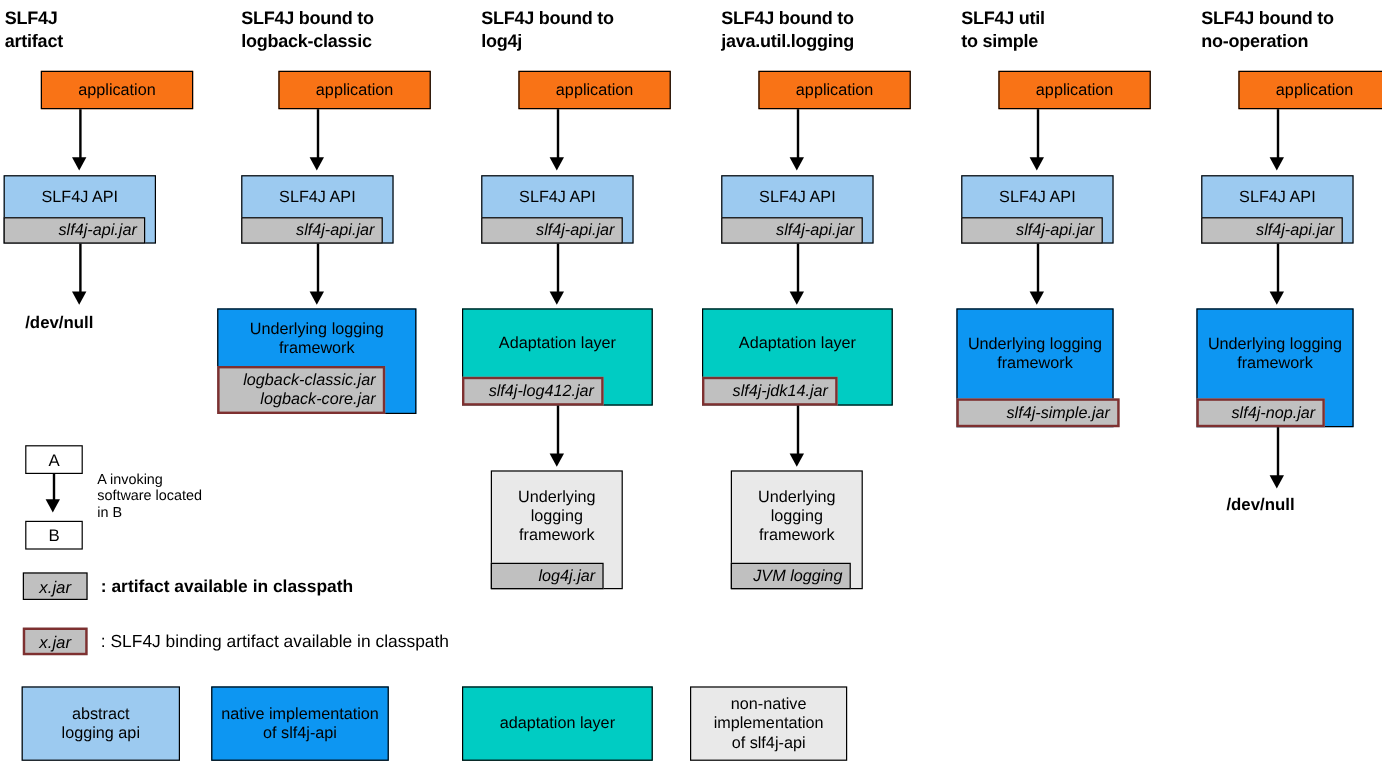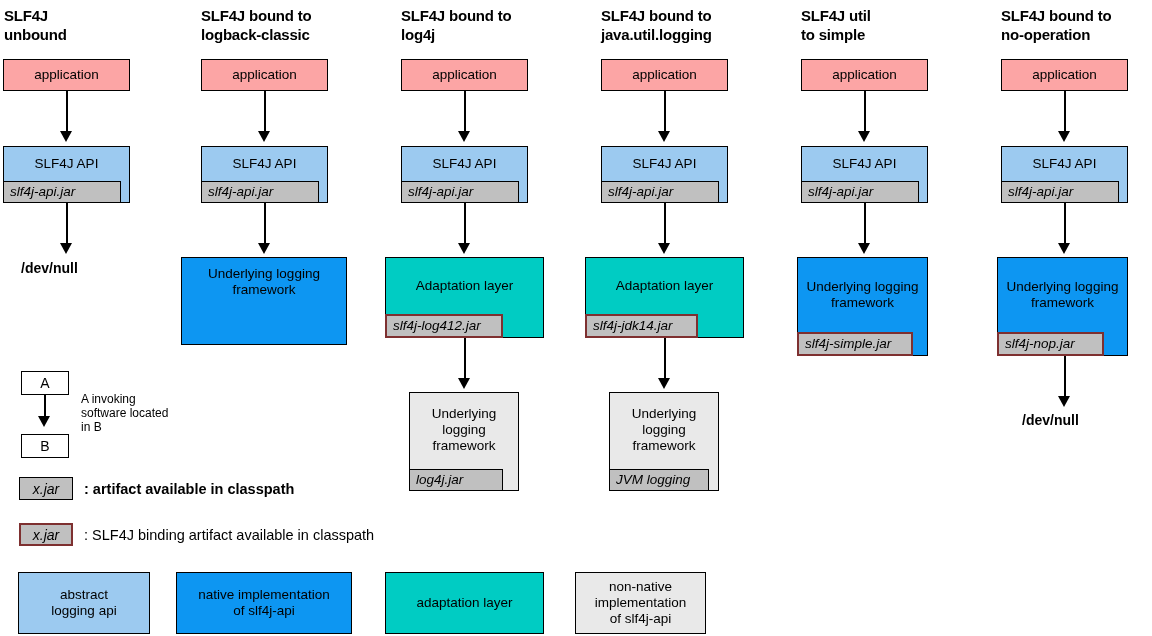--- a/index.html
+++ b/index.html
@@ -23,32 +23,32 @@
     border:1px solid #000;
     display:flex;flex-direction:column;
     align-items:stretch;justify-content:flex-start;
     font-size:13.5px;line-height:16px;
   }
   .node .node-label{
     flex:1 1 auto;
     display:flex;align-items:center;justify-content:center;
     text-align:center;padding:2px 4px;
   }
-  .node.green{background:#fca5a5;}
+  .node.green{background:#f97316;margin-left:31px;}
   .node.lightblue{background:#9ccaf0;}
   .node.blue{background:#0d96f2;}
   .node.teal{background:#00ccc3;}
   .node.lightgray{background:#e9e9e9;}
 
   
   .jar{
     position:absolute;left:-1px;bottom:-1px;
     background:#c0c0c0;border:1px solid #000;
     font-style:italic;font-size:13.5px;line-height:16px;
-    text-align:left;padding:2px 6px;white-space:pre-line;
+    text-align:right;padding:2px 6px;white-space:pre-line;
     box-sizing:border-box;
   }
   .jar.binding{border:2px solid #7e3030;}
 
   
   .arrow-line{position:absolute;width:1.6px;background:#000;}
   .arrow-head{
     position:absolute;width:0;height:0;
     border-left:6.5px solid transparent;
     border-right:6.5px solid transparent;
@@ -76,21 +76,21 @@
     border:1px solid #000;
     display:flex;align-items:center;justify-content:center;
     text-align:center;font-size:13.5px;line-height:16px;
     white-space:pre-line;padding:2px;
   }
 </style>
 </head>
 <body>
 
 <div class="abs col-title" style="left:4px;top:6px;width:170px;">SLF4J
-unbound</div>
+artifact</div>
 
 <div class="abs node green" style="left:3px;top:59px;width:127px;height:32px;">
   <div class="node-label">application</div>
 </div>
 
 <div class="abs arrow-line" style="left:66px;top:91px;height:43px;"></div>
 <div class="abs arrow-head" style="left:60px;top:131px;"></div>
 
 <div class="abs node lightblue" style="left:3px;top:146px;width:127px;height:57px;">
   <div class="node-label" style="padding-bottom:24px;">SLF4J API</div>
@@ -116,20 +116,22 @@
   <div class="node-label" style="padding-bottom:24px;">SLF4J API</div>
   <div class="jar" style="width:118px;">slf4j-api.jar</div>
 </div>
 
 <div class="abs arrow-line" style="left:264px;top:203px;height:43px;"></div>
 <div class="abs arrow-head" style="left:258px;top:243px;"></div>
 
 <div class="abs node blue" style="left:181px;top:257px;width:166px;height:88px;">
   <div class="node-label" style="padding-bottom:40px;">Underlying logging
 framework</div>
+  <div class="jar binding" style="width:140px;">logback-classic.jar
+logback-core.jar</div>
 </div>
 
 <div class="abs col-title" style="left:401px;top:6px;width:190px;">SLF4J bound to
 log4j</div>
 
 <div class="abs node green" style="left:401px;top:59px;width:127px;height:32px;">
   <div class="node-label">application</div>
 </div>
 
 <div class="abs arrow-line" style="left:464px;top:91px;height:43px;"></div>
@@ -206,21 +208,21 @@
   <div class="jar" style="width:118px;">slf4j-api.jar</div>
 </div>
 
 <div class="abs arrow-line" style="left:864px;top:203px;height:43px;"></div>
 <div class="abs arrow-head" style="left:858px;top:243px;"></div>
 
 <div class="abs node blue" style="left:797px;top:257px;width:131px;height:99px;">
   <div class="node-label" style="padding-bottom:26px;">Underlying
 logging
 framework</div>
-  <div class="jar binding" style="width:116px;">slf4j-simple.jar</div>
+  <div class="jar binding" style="width:136px;">slf4j-simple.jar</div>
 </div>
 
 <div class="abs col-title" style="left:1001px;top:6px;width:190px;">SLF4J bound to
 no-operation</div>
 
 <div class="abs node green" style="left:1001px;top:59px;width:127px;height:32px;">
   <div class="node-label">application</div>
 </div>
 
 <div class="abs arrow-line" style="left:1064px;top:91px;height:43px;"></div>
@@ -265,21 +267,21 @@
 
 <div class="abs legend-jar binding" style="left:19px;top:523px;width:54px;height:23px;">
   <span>x.jar</span>
 </div>
 <div class="abs legend-text big" style="left:84px;top:526px;width:420px;">: SLF4J binding artifact available in classpath</div>
 
 <div class="abs swatch lightblue" style="left:18px;top:572px;width:132px;height:62px;background:#9ccaf0;">
   <span>abstract
 logging api</span>
 </div>
-<div class="abs swatch blue" style="left:176px;top:572px;width:176px;height:62px;background:#0d96f2;">
+<div class="abs swatch blue" style="left:176px;top:572px;width:148px;height:62px;background:#0d96f2;">
   <span>native implementation
 of slf4j-api</span>
 </div>
 <div class="abs swatch teal" style="left:385px;top:572px;width:159px;height:62px;background:#00ccc3;">
   <span>adaptation layer</span>
 </div>
 <div class="abs swatch lightgray" style="left:575px;top:572px;width:131px;height:62px;background:#e9e9e9;">
   <span>non-native
 implementation
 of slf4j-api</span>

